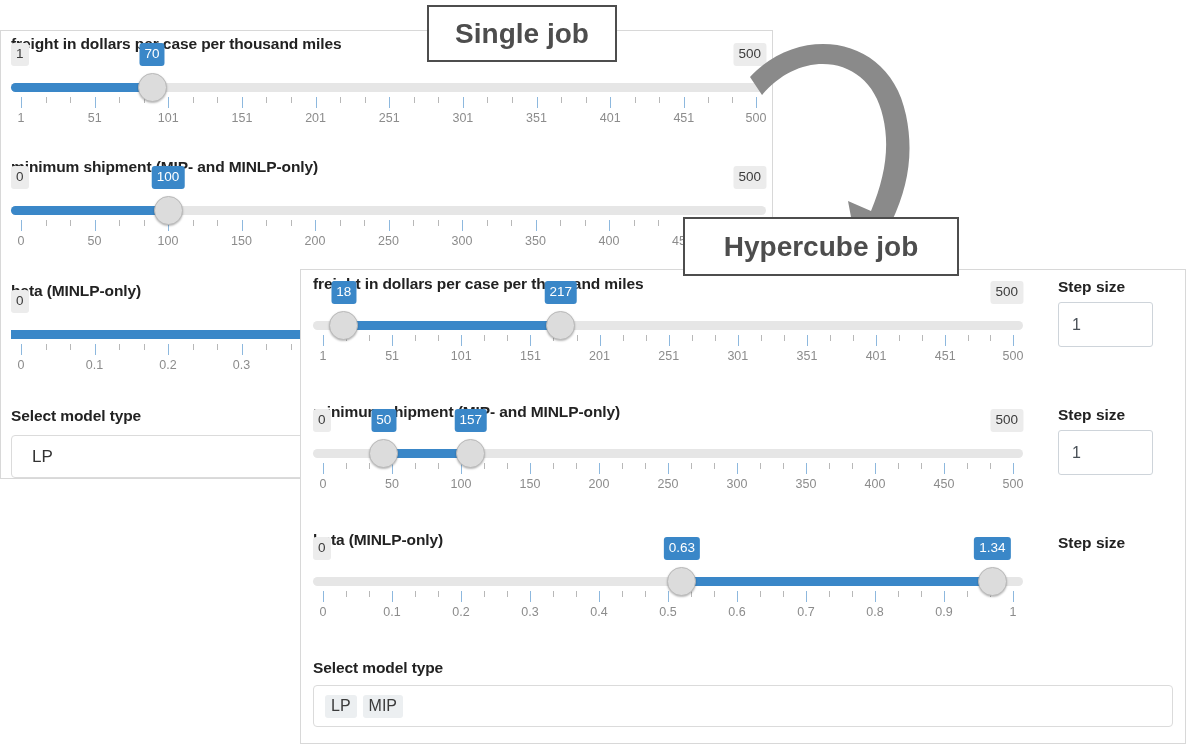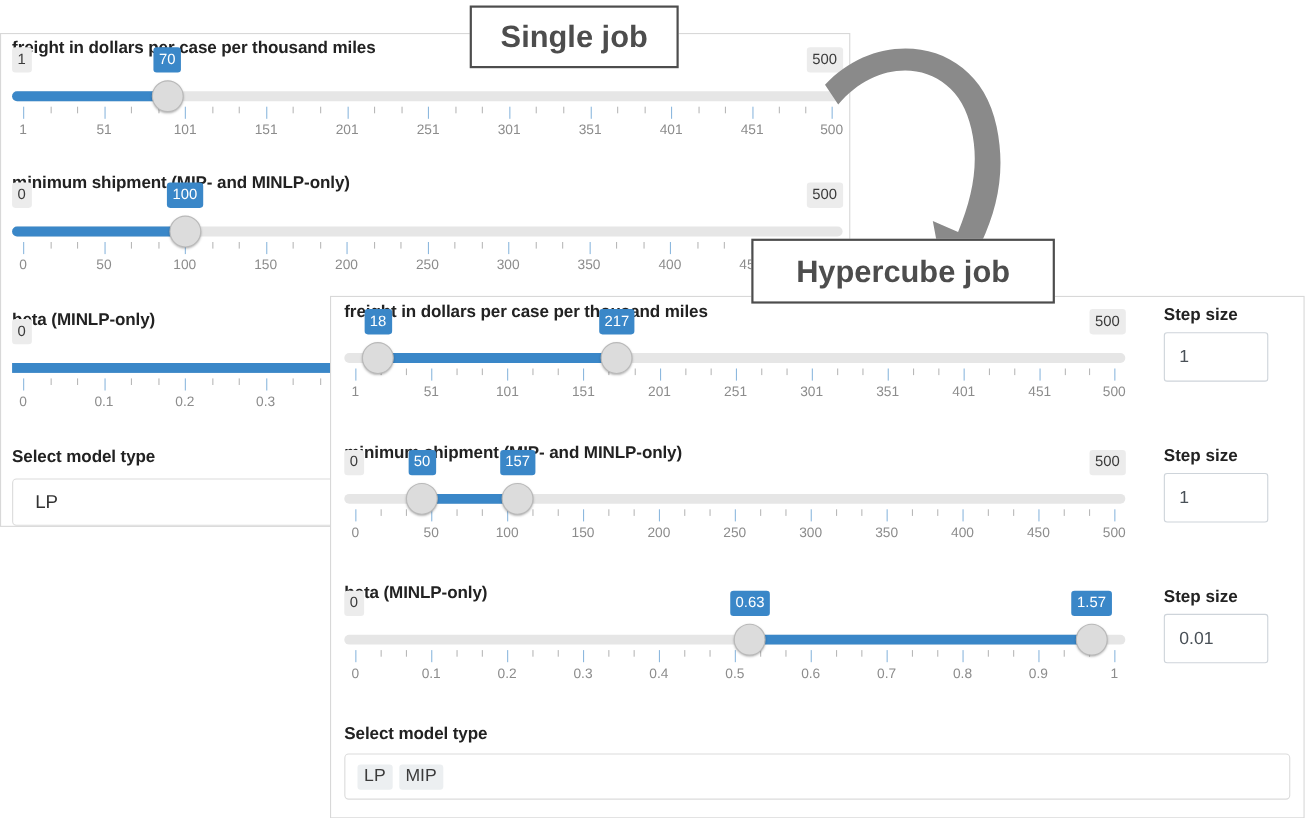--- a/index.html
+++ b/index.html
@@ -470,21 +470,21 @@
     </div>
 
     <div class="grp" style="left:12px; top:261px; width:720px;">
       <div class="grp-label">beta (MINLP-only)</div>
       <div class="slider" id="h3" style="left:0px; top:46px; width:710px;">
           <div class="track" style="top: 0px;"></div>
           <div class="fill" style="left: 368.8px; width: 310.5px; top: 0px;"></div>
           <div class="handle" style="left: 368.8px; top: -10px;"></div>
           <div class="bubble" style="left: 368.8px; top: -40px;">0.63</div>
           <div class="handle" style="left: 679.3px; top: -10px;"></div>
-          <div class="bubble" style="left: 679.3px; top: -40px;">1.57</div>
+          <div class="bubble" style="left: 679.3px; top: -40px;">1.34</div>
           <div class="endcap" style="left: 0px; top: -40px;">0</div>
           <div class="ticks" style="top: 14px;">
             <div class="tick major" style="left: 10px;"></div>
             <div class="tick minor" style="left: 33px;"></div>
             <div class="tick minor" style="left: 56px;"></div>
             <div class="tick major" style="left: 79px;"></div>
             <div class="tick minor" style="left: 102px;"></div>
             <div class="tick minor" style="left: 125px;"></div>
             <div class="tick major" style="left: 148px;"></div>
             <div class="tick minor" style="left: 171px;"></div>
@@ -521,23 +521,20 @@
             <div class="ticklabel" style="left: 355px;">0.5</div>
             <div class="ticklabel" style="left: 424px;">0.6</div>
             <div class="ticklabel" style="left: 493px;">0.7</div>
             <div class="ticklabel" style="left: 562px;">0.8</div>
             <div class="ticklabel" style="left: 631px;">0.9</div>
             <div class="ticklabel" style="left: 700px;">1</div>
           </div>
         </div>
     </div>
     <div class="step-label" style="left:757px; top:264px;">Step size</div>
-    <div class="step-box" style="left:757px; top:288px; width:95px; height:45px;">
-      <span>0.01</span>
-    </div>
 
     <div class="grp" style="left:12px; top:389px; width:860px;">
       <div class="grp-label">Select model type</div>
       <div class="select-box" id="hyper-select" style="left:0px; top:26px; width:860px; height:42px;">
           <span class="chip">LP</span>
           <span class="chip">MIP</span>
         </div>
     </div>
   </div>
 

